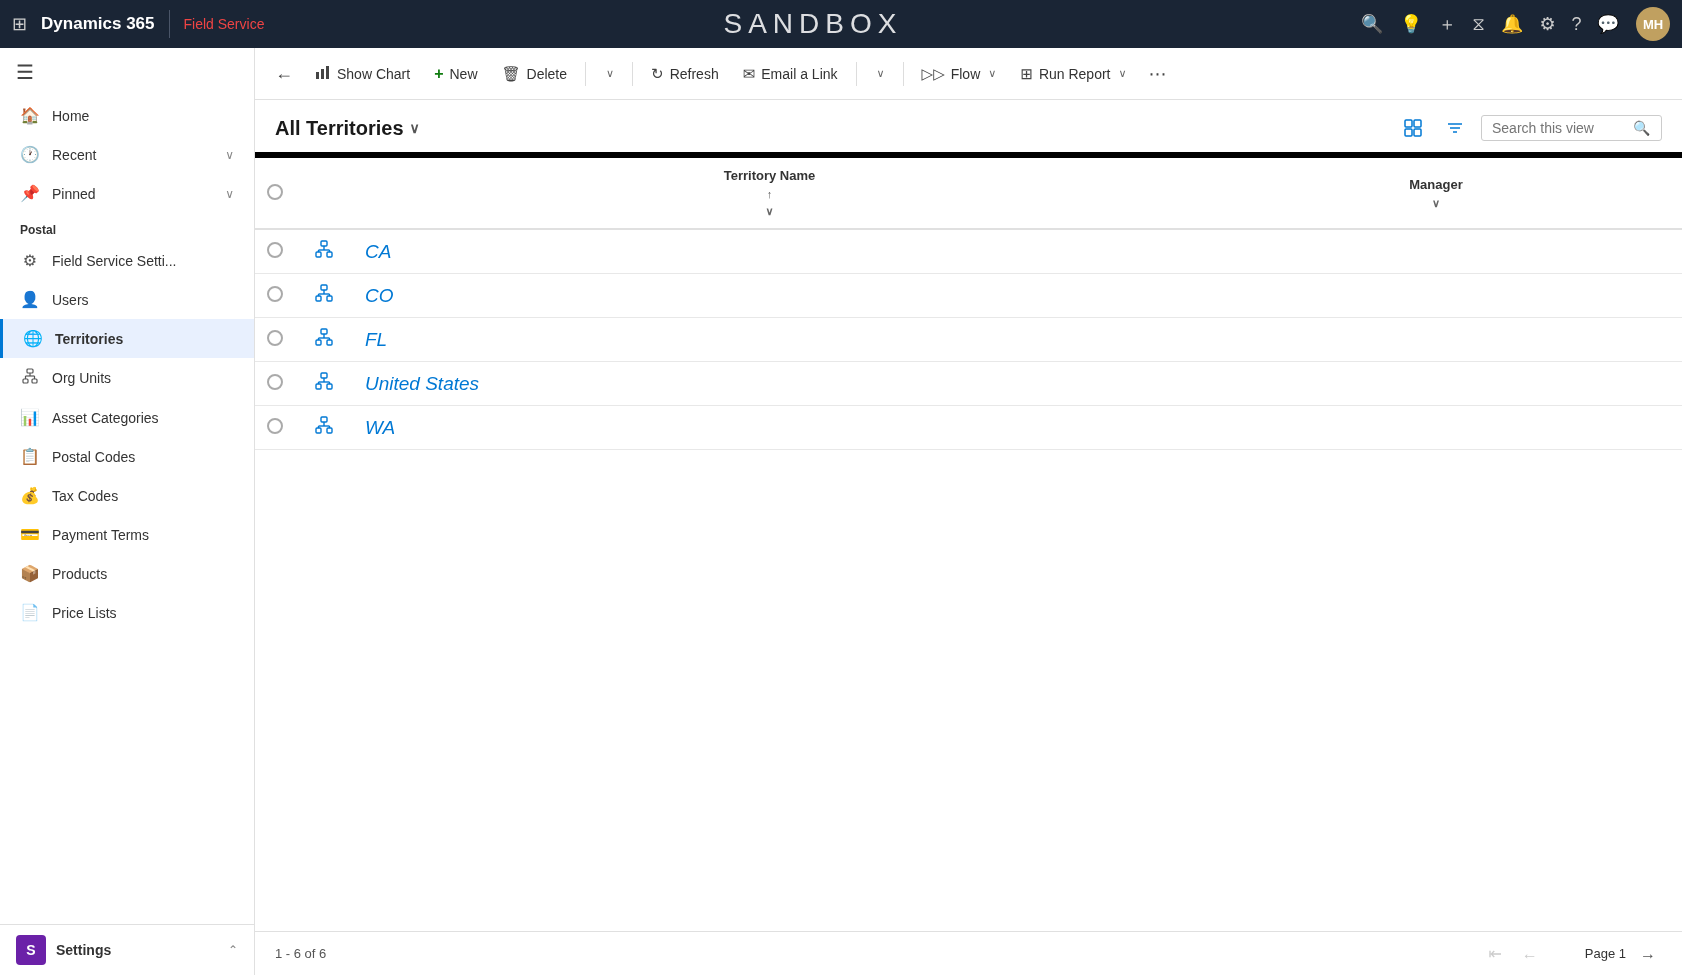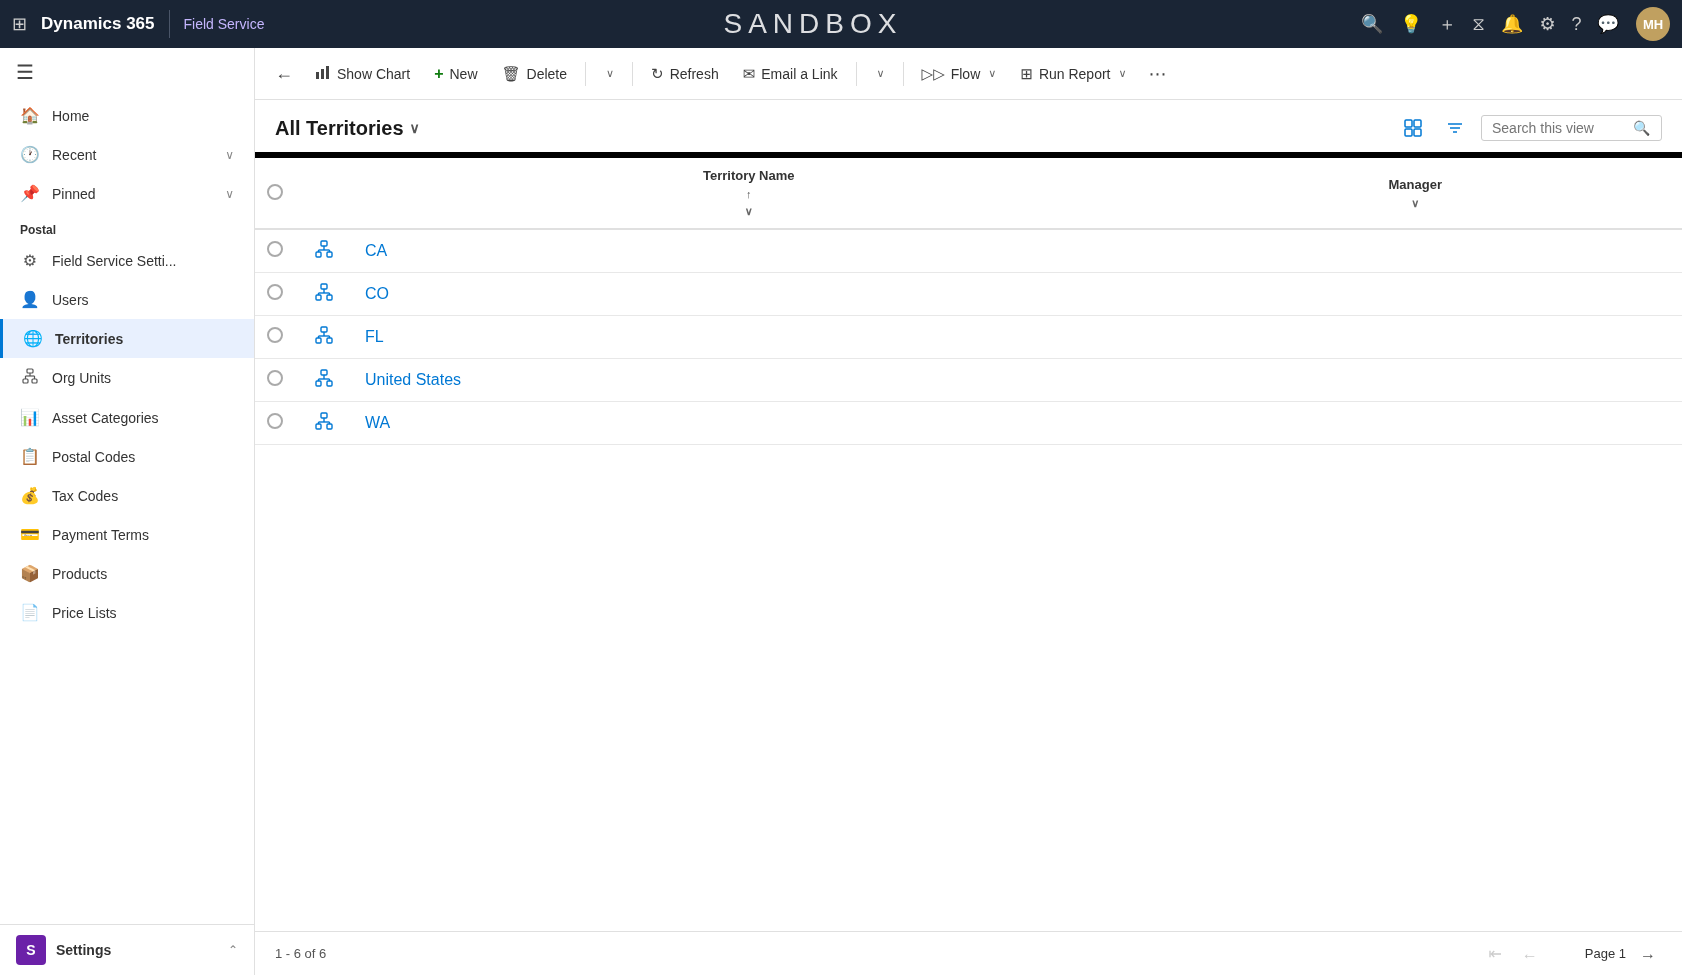--- a/index.html
+++ b/index.html
@@ -11,21 +11,21 @@
       height: 48px;
       display: flex;
       align-items: center;
       padding: 0 12px;
       color: #fff;
     }
     .top-nav-grid-icon { font-size: 18px; color: #ccc; margin-right: 14px; cursor: pointer; }
     .top-nav-brand { display: flex; align-items: center; gap: 10px; }
     .top-nav-brand-name { font-size: 17px; font-weight: 700; color: #fff; text-align: right; }
     .top-nav-separator { width: 1px; height: 28px; background: #4a5568; margin: 0 14px; }
-    .top-nav-app { font-size: 14px; color: #c4b5fd; }
+    .top-nav-app { font-size: 14px; color: #ef4444; }
     .top-nav-center { flex: 1; text-align: center; font-size: 28px; font-weight: 300; letter-spacing: 6px; color: #fff; opacity: 0.85; }
     .top-nav-icons { display: flex; align-items: center; gap: 16px; margin-left: auto; }
     .top-nav-icon { color: #ccc; font-size: 18px; cursor: pointer; }
     .top-nav-avatar {
       width: 34px; height: 34px; border-radius: 50%;
       background: #c0a060; color: #fff;
       display: flex; align-items: center; justify-content: center;
       font-size: 13px; font-weight: 600; cursor: pointer;
     }
 
@@ -129,21 +129,21 @@
       padding: 10px 16px; text-align: left; font-size: 13px; font-weight: 600; color: #333;
       border-bottom: 1px solid #ddd; white-space: nowrap;
     }
     .th-check { width: 44px; padding: 10px 12px; }
     .th-icon { width: 44px; }
     .th-name { }
     .th-sort { display: flex; align-items: center; gap: 5px; flex-direction: column; }
     .th-sort .sort-icon { font-size: 11px; color: #555; }
     .th-sort .caret { font-size: 11px; color: #666; }
     tbody tr { border-bottom: 1px solid #e8e8e8; }
-    td { padding: 10px 16px; font-size: 16px; vertical-align: middle; }
+    td { padding: 10px 16px; font-size: 19px; vertical-align: middle; font-style: italic; }
     .td-check { width: 44px; padding: 10px 12px; }
     .td-icon { width: 44px; text-align: center; }
     .td-icon svg { color: #0078d4; }
     .record-link { color: #0078d4; cursor: pointer; text-decoration: none; }
     .row-checkbox { width: 16px; height: 16px; border-radius: 50%; border: 2px solid #aaa; display: inline-block; cursor: pointer; }
 
     
     .footer {
       height: 44px;
       border-top: 1px solid #e0e0e0;

